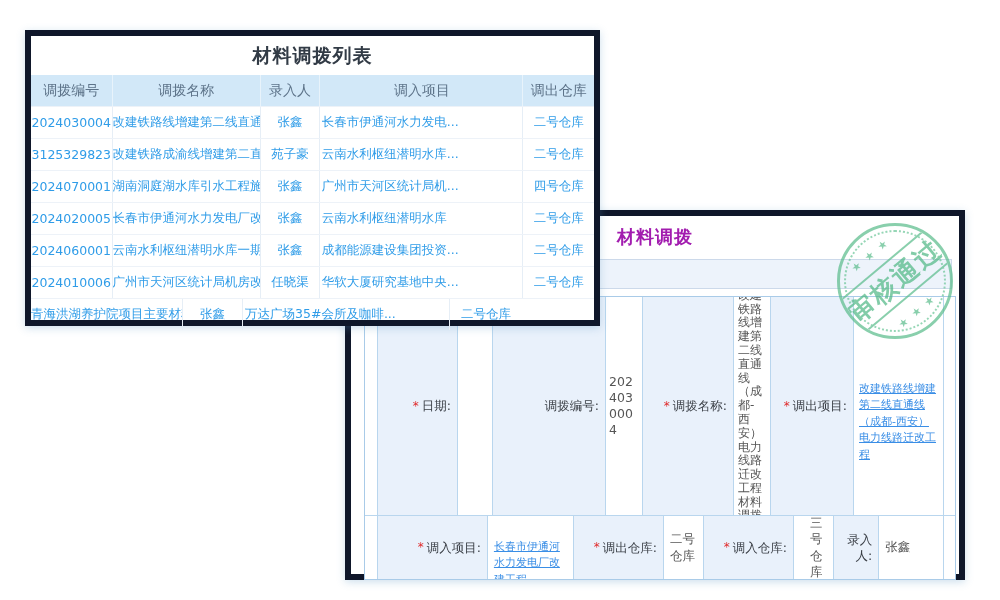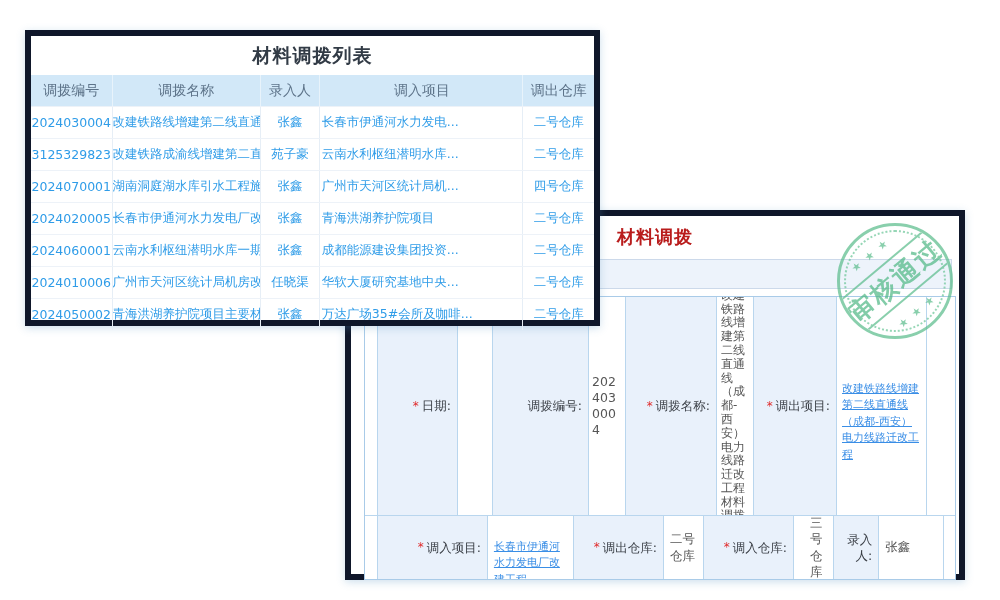--- a/index.html
+++ b/index.html
@@ -23,41 +23,41 @@
   .lrow .cell:first-child { border-left:none; }
   .c1 { width:82px; justify-content:center; }
   .c2 { width:151px; }
   .c3 { width:60px; justify-content:center; }
   .c4 { width:207px; padding-left:2px; }
   .c5 { width:73px; justify-content:center; }
 
   
   .panel-detail { left:345px; top:210px; width:620px; height:370px; z-index:1; }
   .detail-title { height:42px; display:flex; align-items:center; justify-content:center;
-    font-size:18px; font-weight:bold; color:#b91c1c; letter-spacing:1px; }
+    font-size:18px; font-weight:bold; color:#a21caf; letter-spacing:1px; }
   .detail-band { position:absolute; left:7px; right:7px; top:43px; height:30px;
     background:#edf3fb; border:1px solid #ccd9ea; }
   .form-table { position:absolute; left:13px; top:80px; width:592px;
     border:1px solid #a9cbe8; }
   .frow { display:flex; }
   .frow1 { height:218px; }
   .frow2 { height:64px; border-top:1px solid #b9d6ee; }
   .fcell { border-left:1px solid #b9d6ee; display:flex; align-items:center;
     font-size:12.5px; overflow:hidden; }
   .fcell:first-child { border-left:none; }
   .flabel { background:#e9f1fb; justify-content:flex-end; text-align:right;
     padding:2px 6px 2px 2px; color:#3a3f46; line-height:1.25; }
   .fvalue { background:#fff; padding:3px 4px; color:#555; word-break:break-all;
     line-height:1.35; }
   .req { color:#e02b2b; margin-right:3px; font-size:12px; }
   .flink { color:#3a8ee6; text-decoration:underline; word-break:break-all;
     font-size:11px; line-height:1.5; cursor:pointer;margin-top:32px; }
   .edge { width:12px; background:#fff; }
   
-  .r1a{width:80px;} .r1b{width:35px;} .r1c{width:96px;} .r1d{width:37px; padding:3px; line-height:1.3;}
+  .r1a{width:80px;} .r1b{width:35px;} .r1c{width:113px;} .r1d{width:37px; padding:3px; line-height:1.3;}
   .r1e{width:91px;} .r1f{width:37px; padding:3px 4px; font-size:12px; line-height:1.15;}
   .r1g{width:83px;} .r1h{width:90px; padding:3px 5px;}
   
   .r2a{width:112px;} .r2b{width:87px; padding:2px 6px;} .r2c{width:92px;} .r2d{width:40px; padding:2px 6px; line-height:1.3;}
   .r2e{width:92px;} .r2f{width:40px; padding:2px 16px; line-height:1.3;} .r2g{width:46px;} .r2h{width:66px; padding:2px 6px;}
 
   
   .stamp { position:absolute; top:7px; right:6px; width:116px; height:116px;
     opacity:.72; z-index:5; pointer-events:none; }
   .stamp-circle { position:absolute; inset:0; border:3px solid #5cbd8d;
@@ -176,37 +176,36 @@
     <div class="cell c1">2024070001</div>
     <div class="cell c2">湖南洞庭湖水库引水工程施工...</div>
     <div class="cell c3">张鑫</div>
     <div class="cell c4">广州市天河区统计局机...</div>
     <div class="cell c5">四号仓库</div>
   </div>
   <div class="lrow">
     <div class="cell c1">2024020005</div>
     <div class="cell c2">长春市伊通河水力发电厂改建...</div>
     <div class="cell c3">张鑫</div>
-    <div class="cell c4">青海洪湖养护院项目</div>
+    <div class="cell c4">云南水利枢纽潜明水库</div>
     <div class="cell c5">二号仓库</div>
   </div>
   <div class="lrow">
     <div class="cell c1">2024060001</div>
     <div class="cell c2">云南水利枢纽潜明水库一期工...</div>
     <div class="cell c3">张鑫</div>
     <div class="cell c4">成都能源建设集团投资...</div>
     <div class="cell c5">二号仓库</div>
   </div>
   <div class="lrow">
     <div class="cell c1">2024010006</div>
     <div class="cell c2">广州市天河区统计局机房改造...</div>
     <div class="cell c3">任晓渠</div>
     <div class="cell c4">华软大厦研究基地中央...</div>
     <div class="cell c5">二号仓库</div>
   </div>
   <div class="lrow">
-    <div class="cell c1">2024050002</div>
     <div class="cell c2">青海洪湖养护院项目主要材料...</div>
     <div class="cell c3">张鑫</div>
     <div class="cell c4">万达广场35#会所及咖啡...</div>
     <div class="cell c5">二号仓库</div>
   </div>
 </div>
 
 </body></html>

